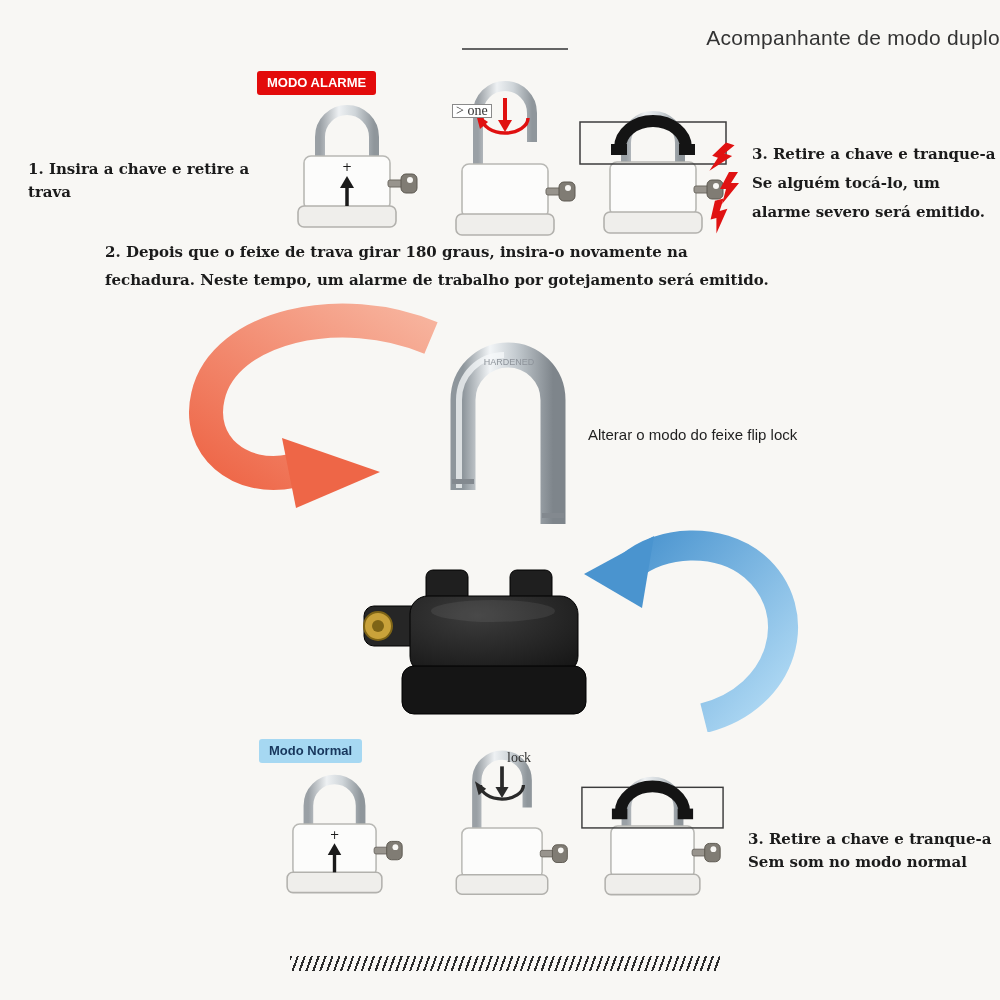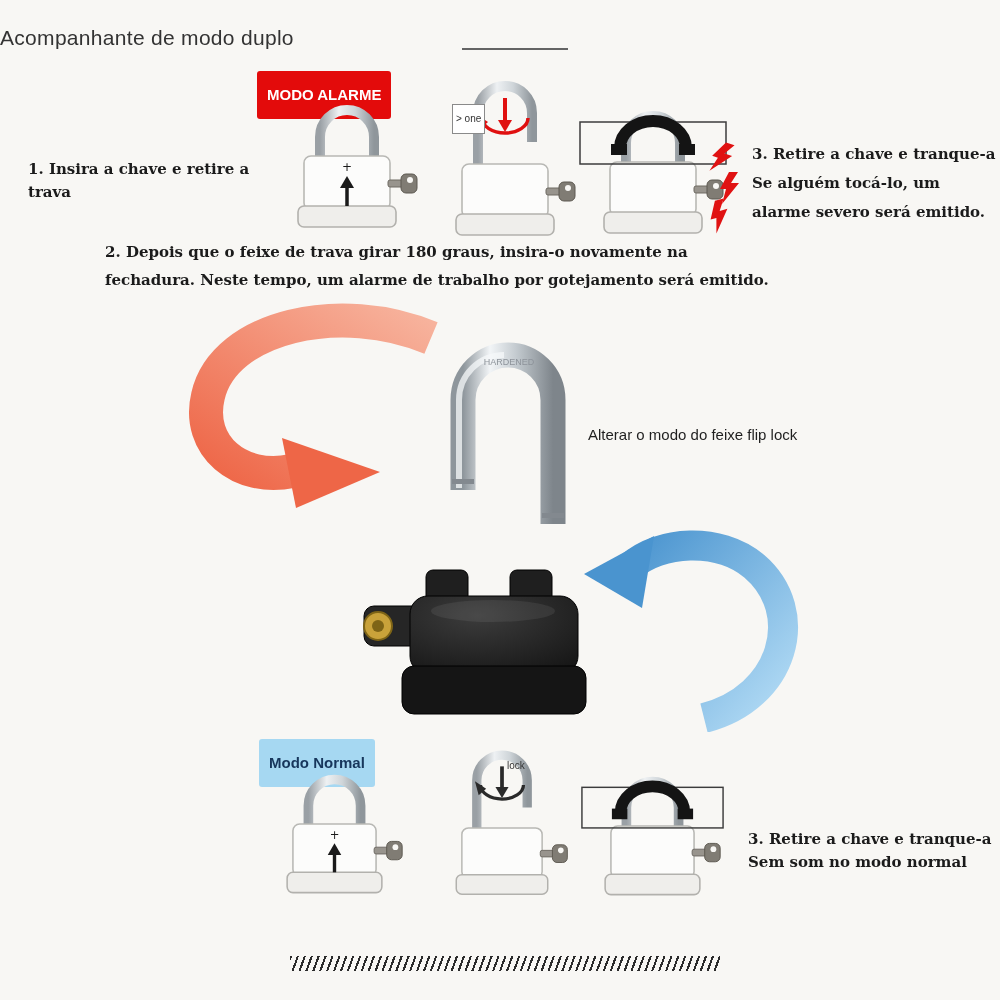--- a/index.html
+++ b/index.html
@@ -1,35 +1,35 @@
 <!DOCTYPE html>
 <html style="--alarm-badge-bg: #e30b0b; --alarm-badge-text: #ffffff; --normal-badge-bg: #a6d8f2; --normal-badge-text: #17365c; --bolt: #e01212; --rotate-arrow-alarm: #e01010; --rotate-arrow-normal: #2a2a2a; --orange-arrow: #ee6647; --blue-arrow: #4a94cf;"><head>
 <meta charset="utf-8">
 <style>
   html,body{margin:0;padding:0;background:#fff;}
   .canvas{position:relative;width:1000px;height:1000px;background:#f8f7f4;overflow:hidden;
           font-family:"Liberation Sans",sans-serif;}
   .abs{position:absolute;}
-  .title{position:absolute;top:26px;left:0;width:100%;text-align:left;font-size:21px;
+  .title{position:absolute;top:26px;left:0;width:100%;text-align:right;font-size:21px;
          color:#333;letter-spacing:.3px;}
   .title-underline{position:absolute;left:462px;top:48px;width:106px;height:2px;
          background:#4a4a4a;opacity:.85;}
-  .badge{position:absolute;font-size:15px;font-weight:bold;padding:16px 10px;border-radius:3px;
+  .badge{position:absolute;font-size:13px;font-weight:bold;padding:4px 10px;border-radius:3px;
          line-height:16px;}
   .badge-alarm{left:257px;top:71px;background:var(--alarm-badge-bg,#e30b0b);
          color:var(--alarm-badge-text,#fff);}
   .badge-normal{left:259px;top:739px;background:var(--normal-badge-bg,#a6d8f2);
          color:var(--normal-badge-text,#17365c);font-weight:bold;}
   .step-text{position:absolute;font-family:"DejaVu Serif",serif;font-weight:700;color:#1b1b1b;
          font-size:15px;text-align:left;}
   .step-text .ln{white-space:nowrap;}
   .left-align{text-align:left;}
   .caption{position:absolute;left:588px;top:426px;font-size:15px;color:#1f1f1f;}
-  .mini-label{position:absolute;font-size:10px;color:#333;background:#fff;border:1px solid #8a8a8a;
-         padding:8px 3px;line-height:12px;font-family:Liberation Sans, sans-serif;}
+  .mini-label{position:absolute;font-size:14px;color:#333;background:#fff;border:1px solid #8a8a8a;
+         padding:0 3px;line-height:12px;font-family:Liberation Serif, serif;}
   .mini-label.plain{border:none;background:transparent;margin-left:48px;}
   .rot-alarm{color:var(--rotate-arrow-alarm,#e01010);}
   .rot-normal{color:var(--rotate-arrow-normal,#2a2a2a);}
   .bolt-wrap{color:var(--bolt,#e01212);}
   .hatch{position:absolute;left:290px;top:956px;width:430px;height:15px;
          background:repeating-linear-gradient(110deg,#2b2b2b 0 2px,transparent 2px 6.5px);}
 </style>
 </head>
 <body>
 

